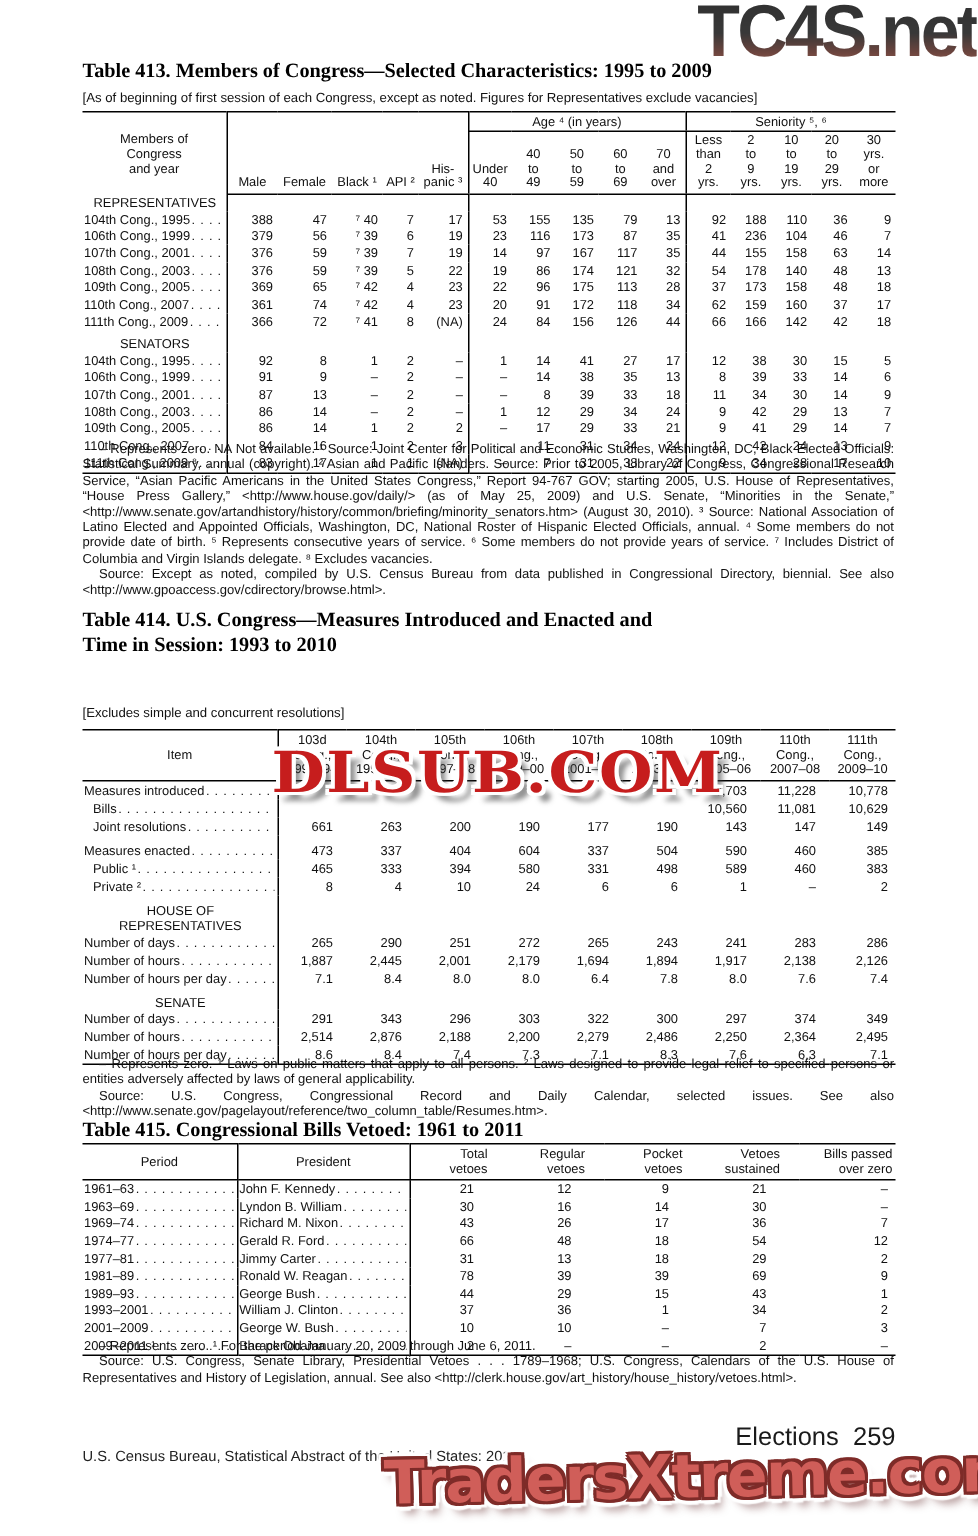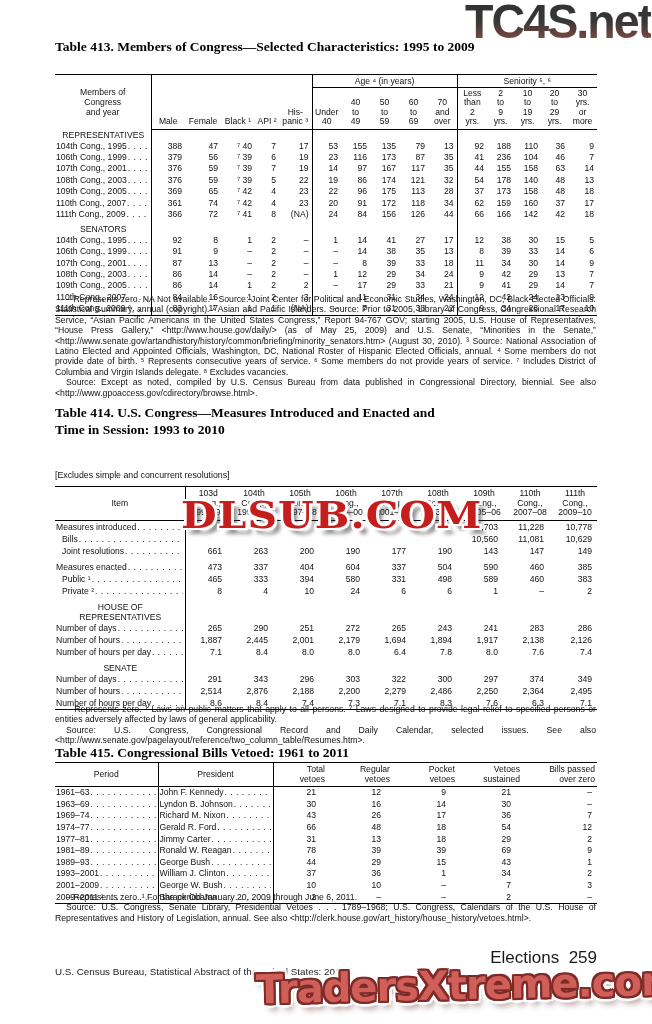--- a/index.html
+++ b/index.html
@@ -79,20 +79,21 @@
                           -4px -4px 1px #fff,4px -4px 1px #fff,-4px 4px 1px #fff,4px 4px 1px #fff,
                           -5px 0 1px #fff,5px 0 1px #fff,0 -5px 1px #fff,0 5px 1px #fff,
                           4px 7px 6px rgba(90,30,30,.5);}
 </style>
 </head>
 <body>
 
 <div class="page">
 
   <div class="abs title" style="top:38px">Table 413. Members of Congress—Selected Characteristics: 1995 to 2009</div>
+  <div class="abs note" style="top:60px">[As of beginning of first session of each Congress, except as noted. Figures for Representatives exclude vacancies]</div>
 
   <table class="tbl t413" style="top:74px">
     <colgroup>
       <col style="width:96px">
         <col style="width:34px">
         <col style="width:36px">
         <col style="width:34px">
       <col style="width:24px">
         <col style="width:33px">
         <col style="width:29px">
@@ -862,21 +863,21 @@
         </tr>
         <tr>
           <td class="stub">
             <div class="lead">
               <span class="lbl">1963–69</span>
               <span class="dots"> .  .  .  .  .  .  .  .  .  .  .  .  .  .  .  .  .  .  .  .  .  .  .  .  .  .  .  .  .  .  .  .  .  .  .  .  .  .  .  . </span>
             </div>
           </td>
           <td class="stub">
             <div class="lead">
-              <span class="lbl">Lyndon B. Johnson</span>
+              <span class="lbl">Lyndon B. William</span>
               <span class="dots"> .  .  .  .  .  .  .  .  .  .  .  .  .  .  .  .  .  .  .  .  .  .  .  .  .  .  .  .  .  .  .  .  .  .  .  .  .  .  .  . </span>
             </div>
           </td>
           <td class="num">30</td>
           <td class="num">16</td>
           <td class="num">14</td>
           <td class="num">30</td>
           <td class="num">–</td>
         </tr>
         <tr>

